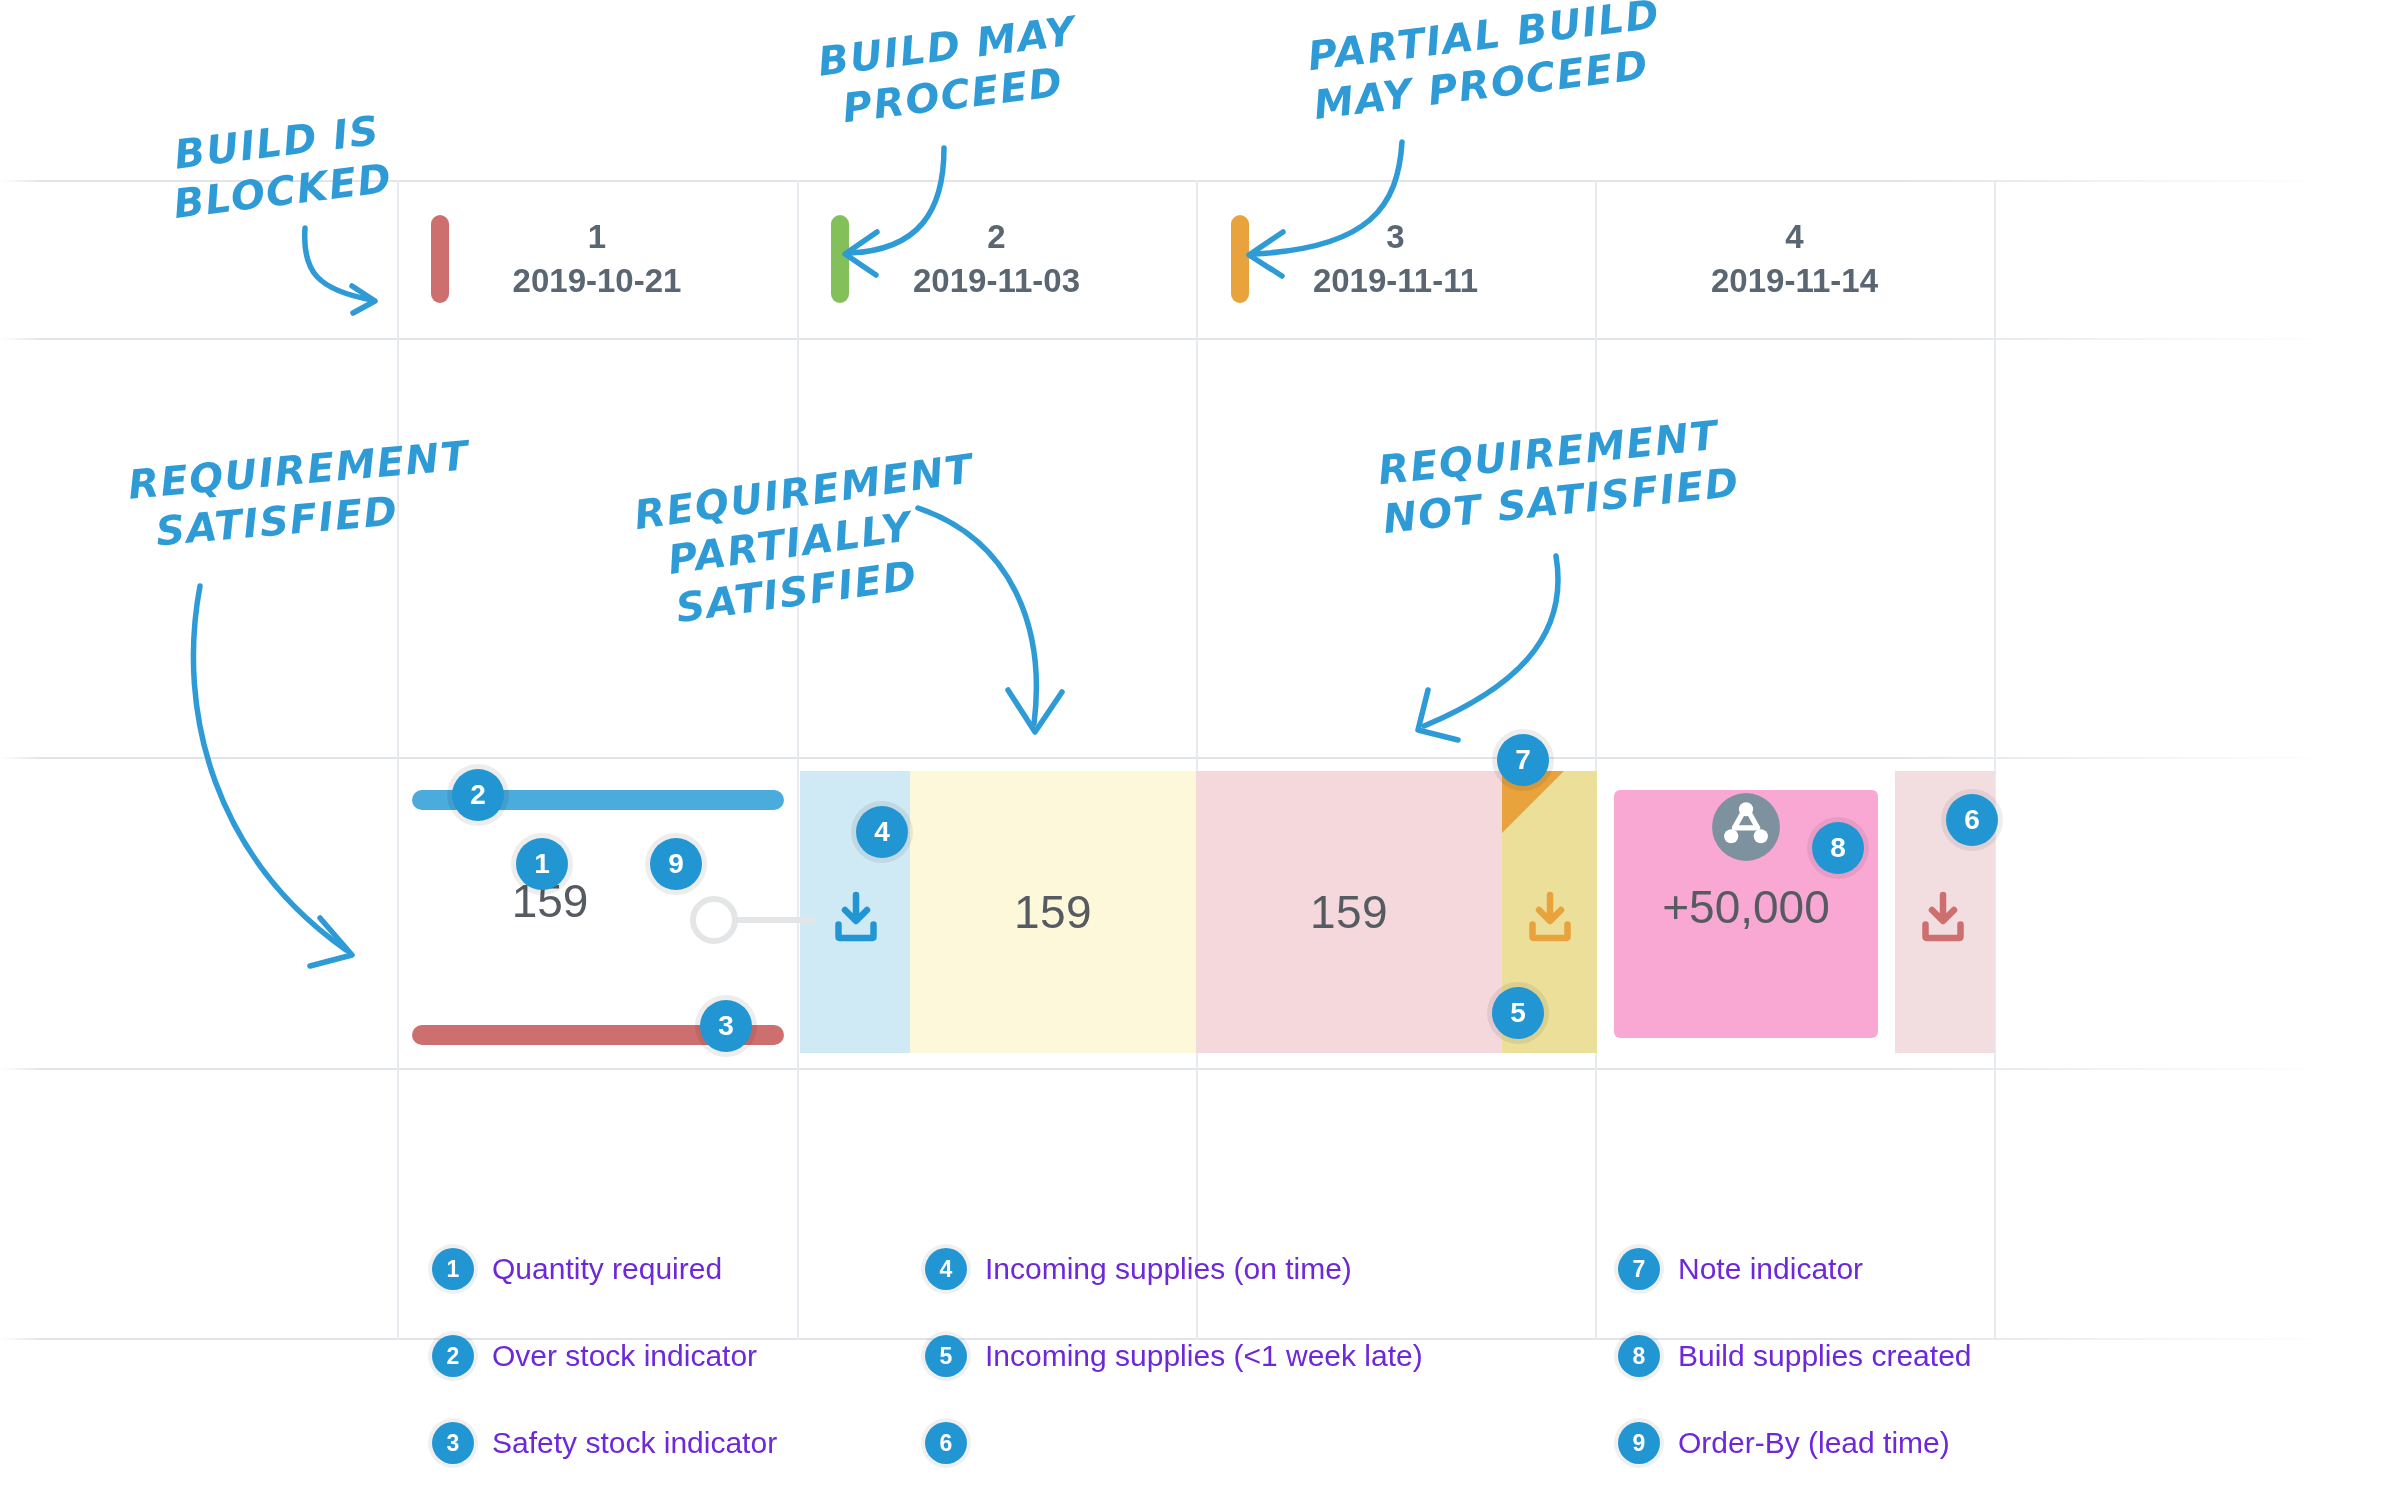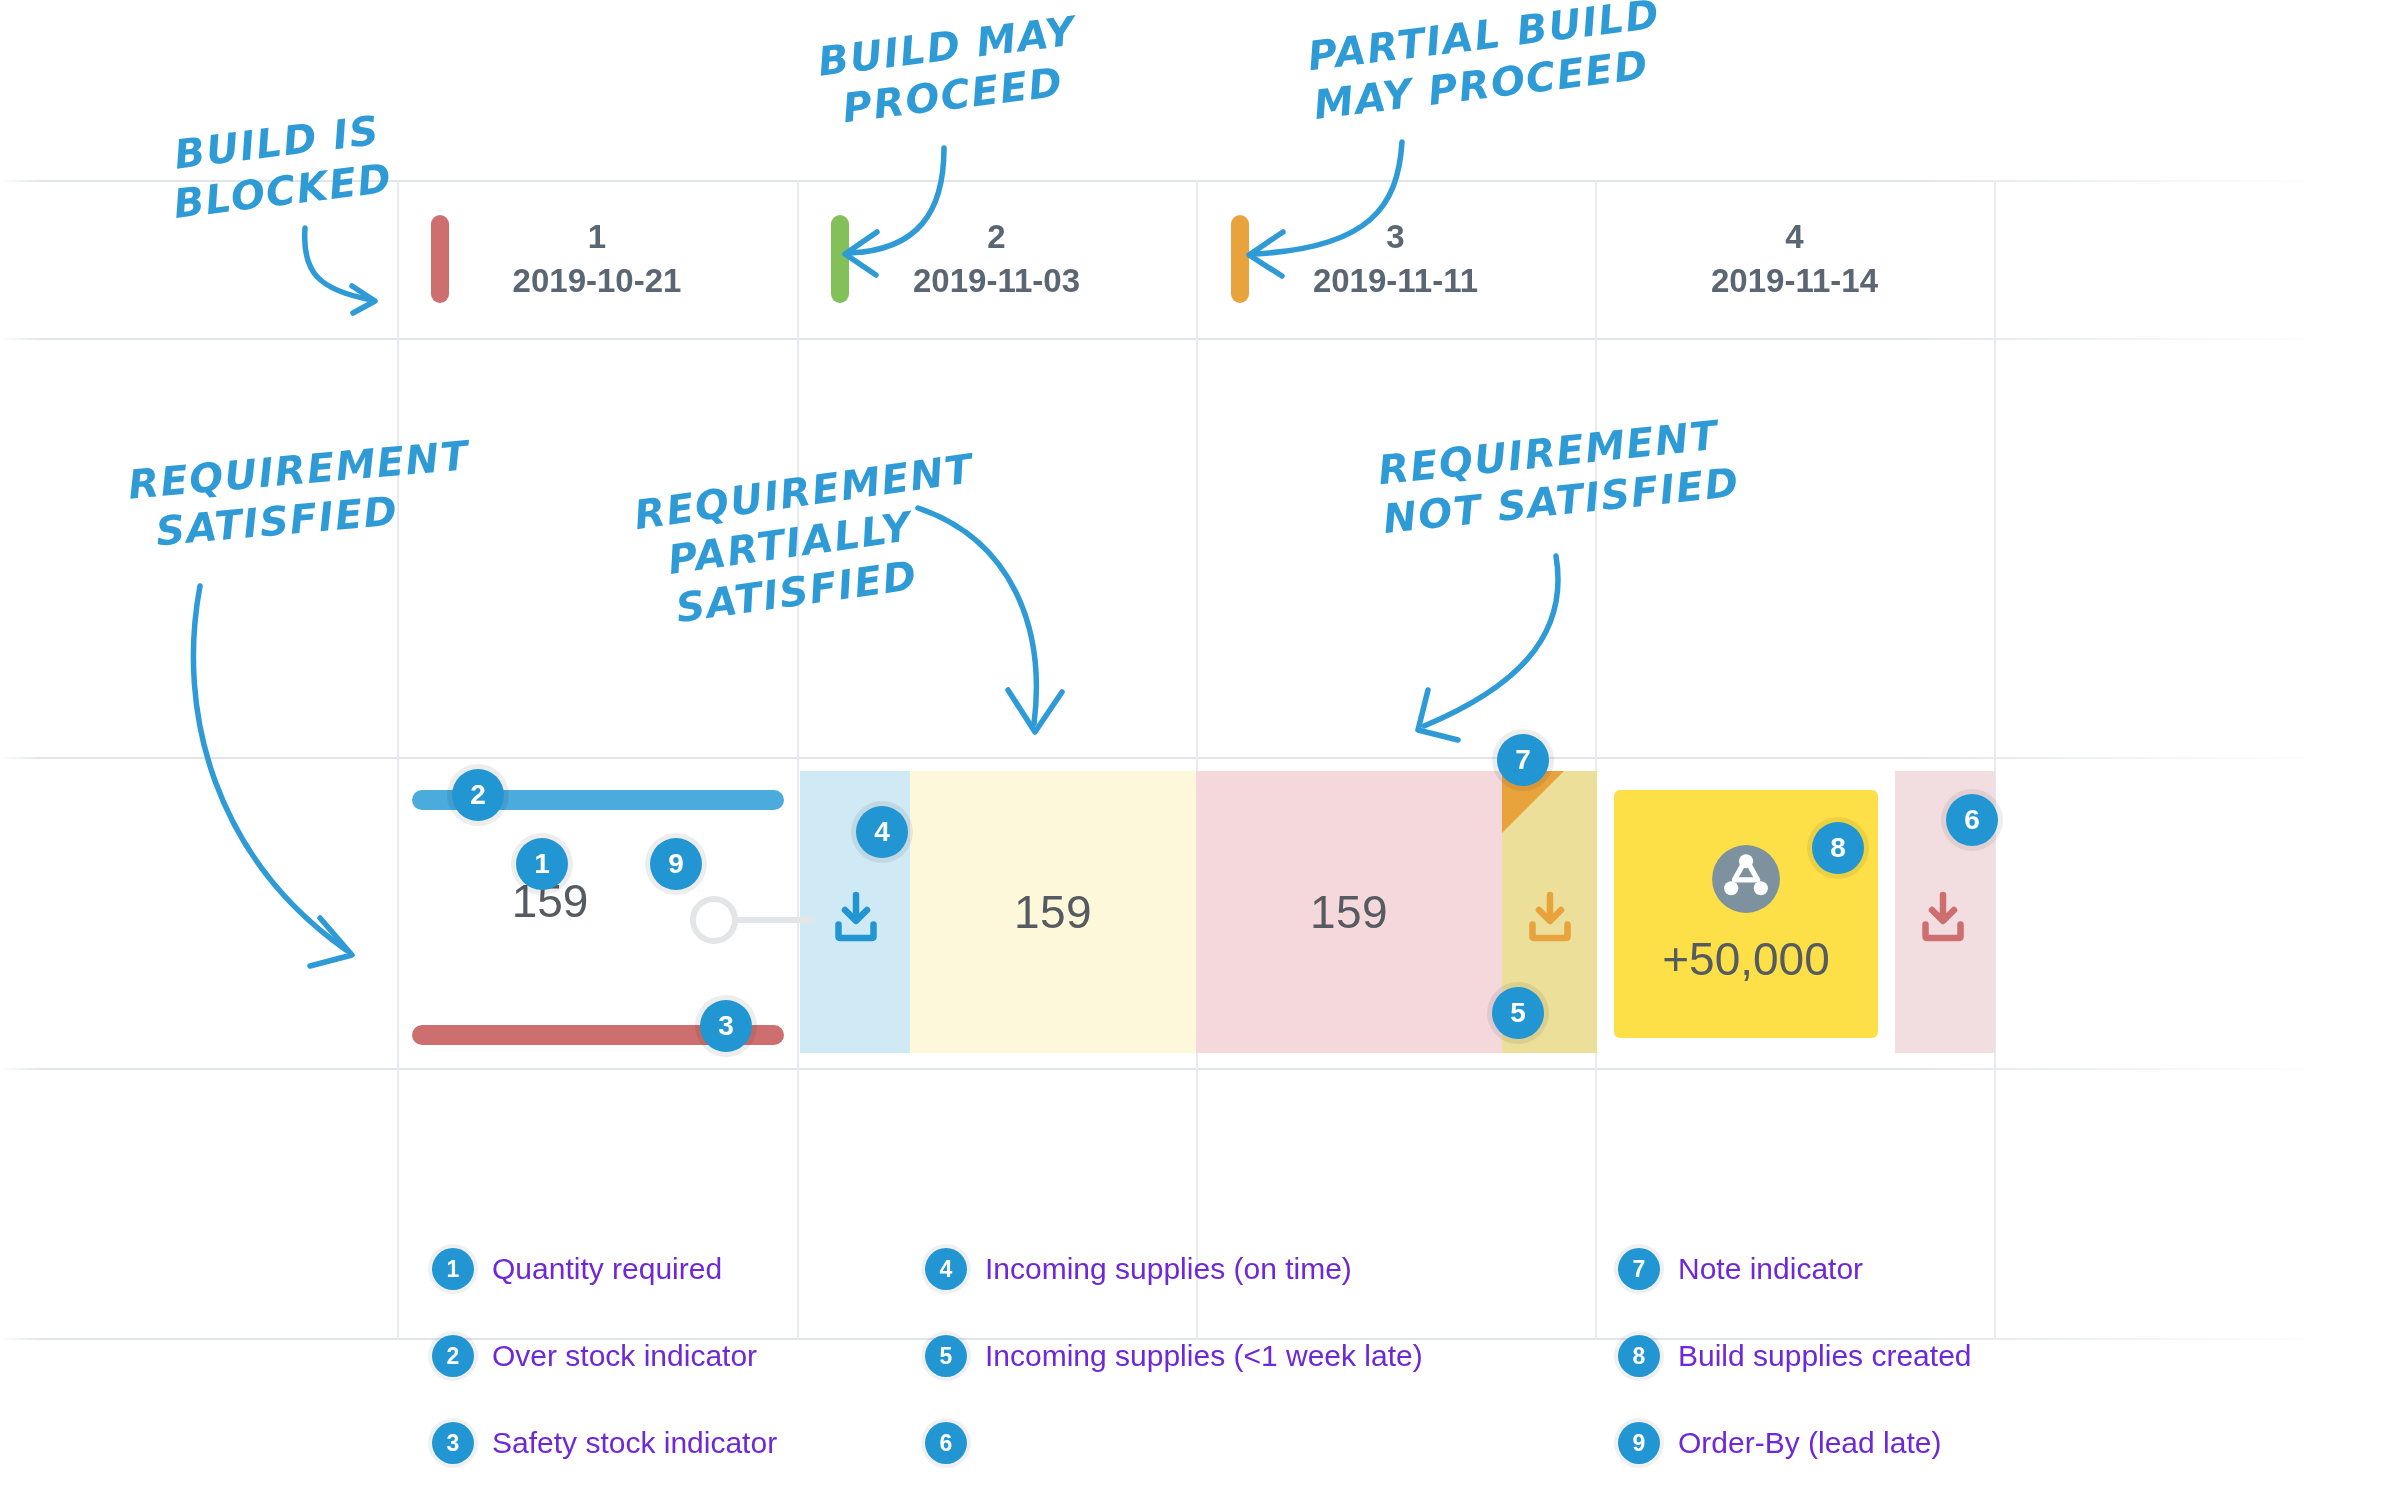--- a/index.html
+++ b/index.html
@@ -121,26 +121,25 @@
     position: absolute;
     width: 0;
     height: 0;
     border-top: 62px solid #e8a33d;
     border-right: 62px solid transparent;
   }
 
   
   .build-tile {
     position: absolute;
-    background: #fde047;
+    background: #f9a8d4;
     border-radius: 6px;
     display: flex;
     flex-direction: column;
     align-items: center;
-    justify-content: center;
     gap: 16px;
   }
   .build-amount {
     font-size: 46px;
     color: #555b60;
   }
 
   
   .dl-icon { position: absolute; }
 
@@ -402,16 +401,16 @@
   <div class="legend-item" style="left:1618px; top:1248px;">
     <div class="legend-bubble">7</div>
     <div class="legend-label">Note indicator</div>
   </div>
   <div class="legend-item" style="left:1618px; top:1335px;">
     <div class="legend-bubble">8</div>
     <div class="legend-label">Build supplies created</div>
   </div>
   <div class="legend-item" style="left:1618px; top:1422px;">
     <div class="legend-bubble">9</div>
-    <div class="legend-label">Order-By (lead late)</div>
+    <div class="legend-label">Order-By (lead time)</div>
   </div>
 
 </div>
 
 </body></html>

